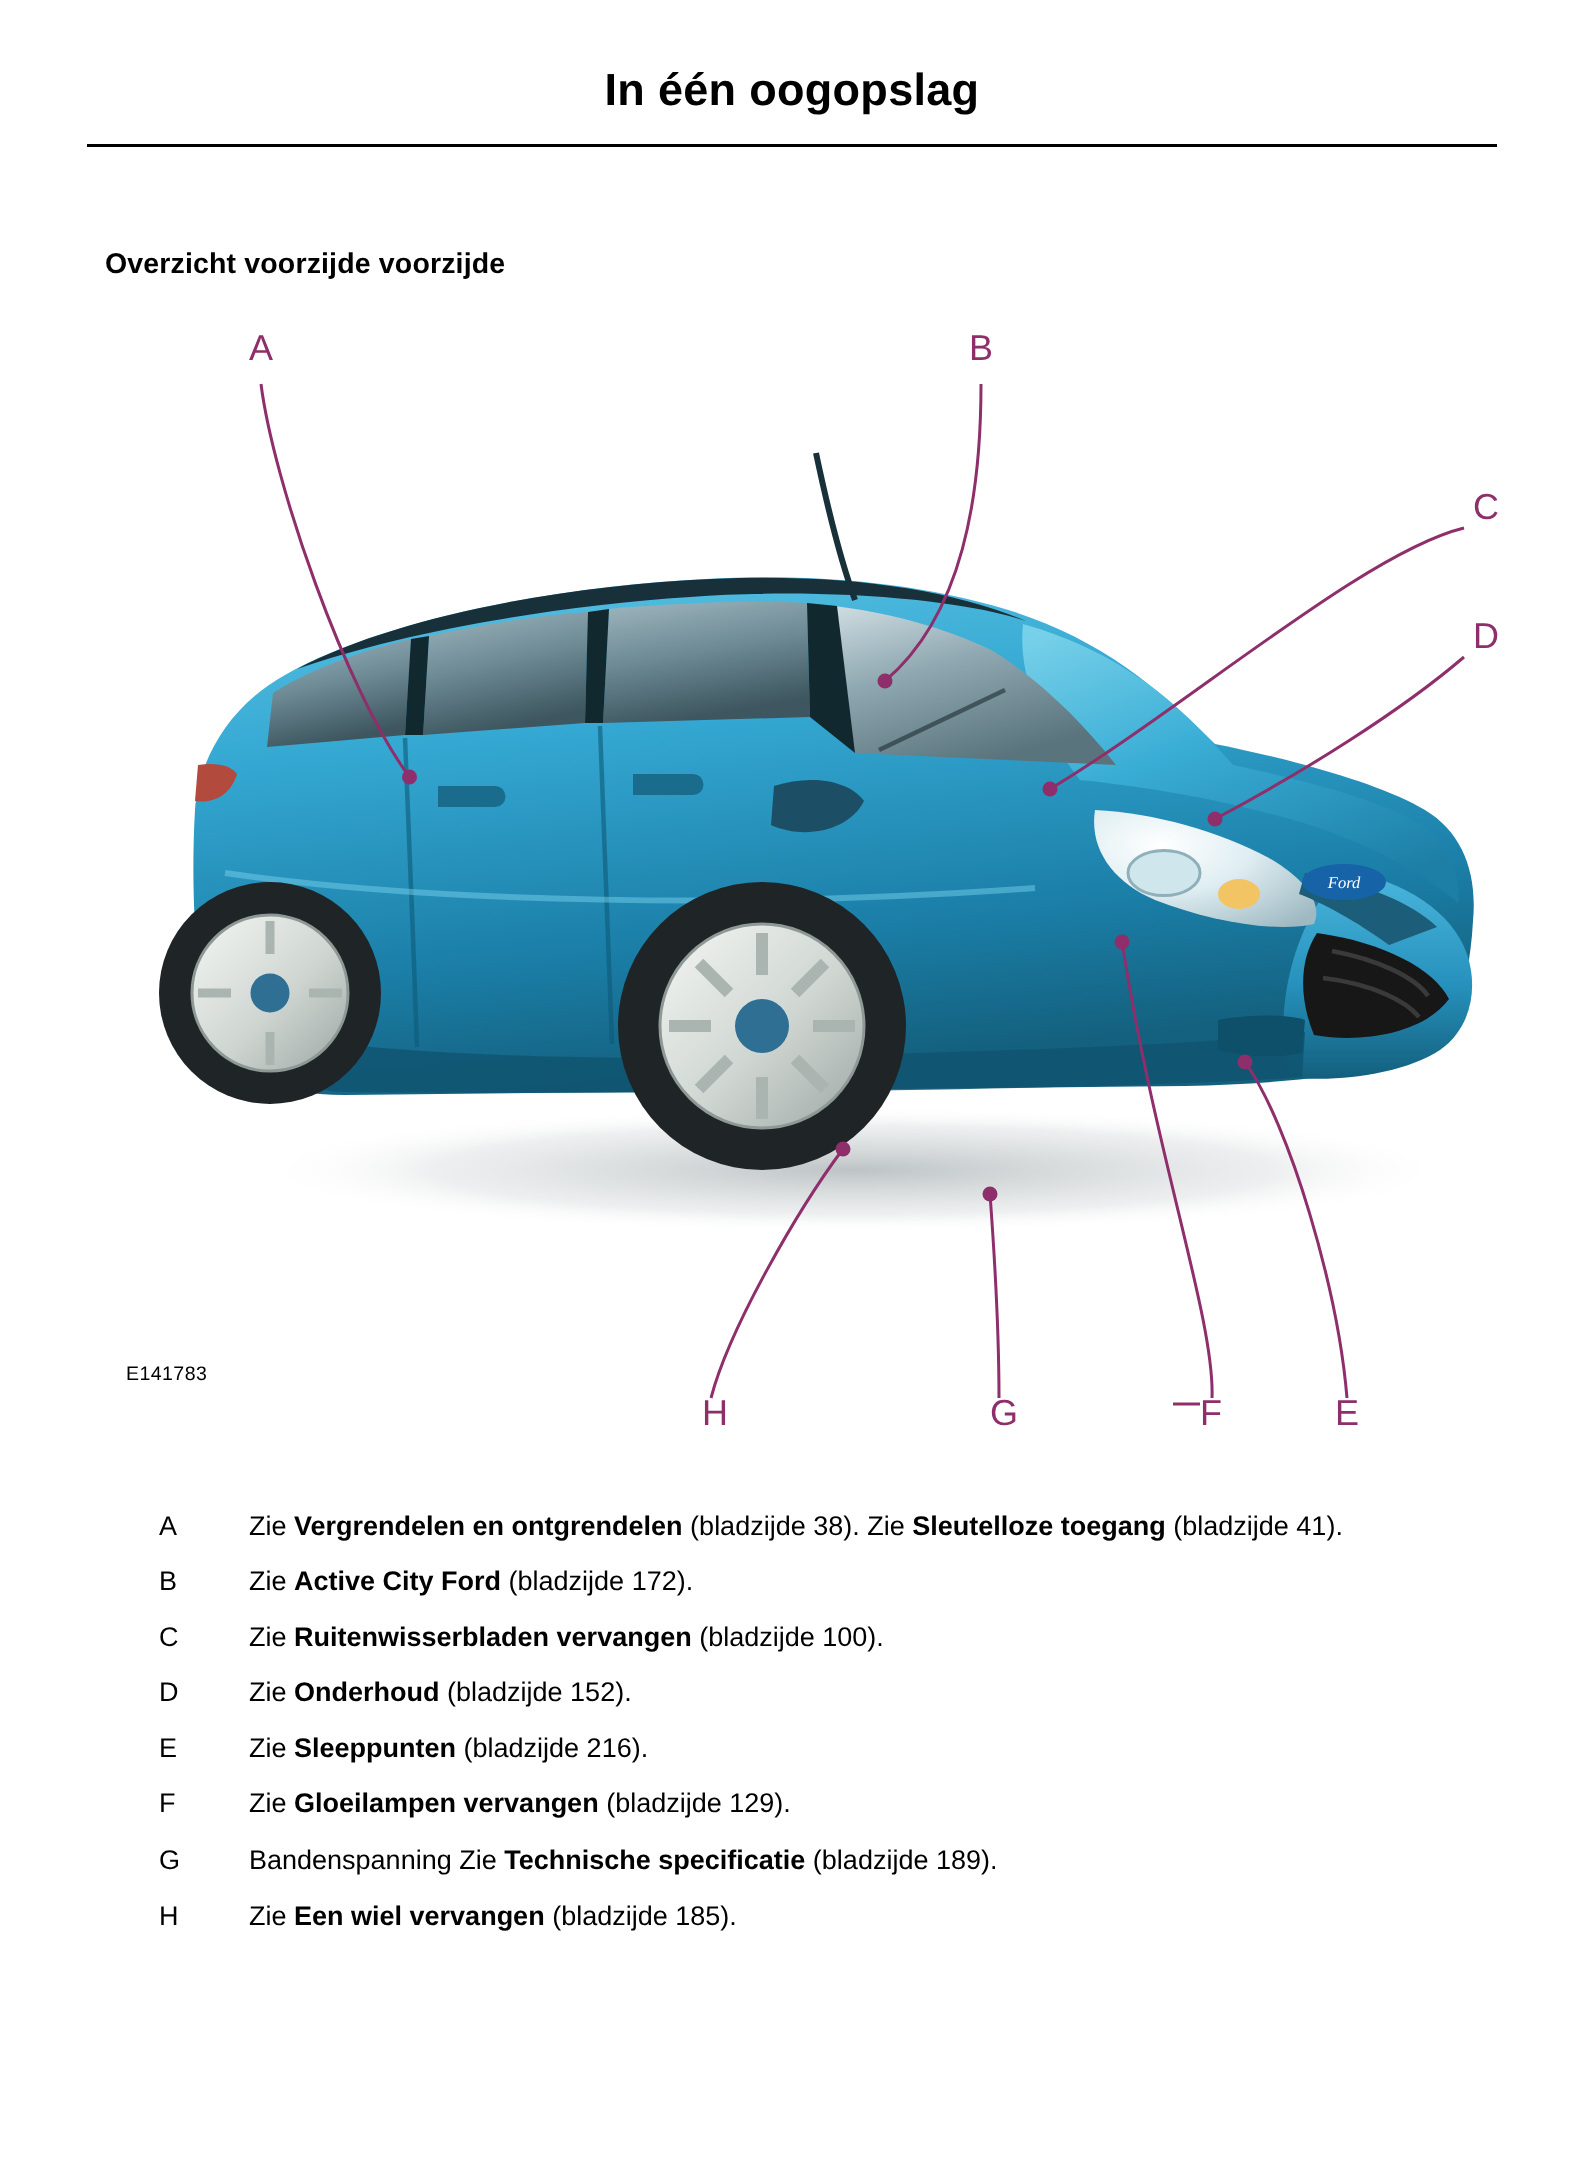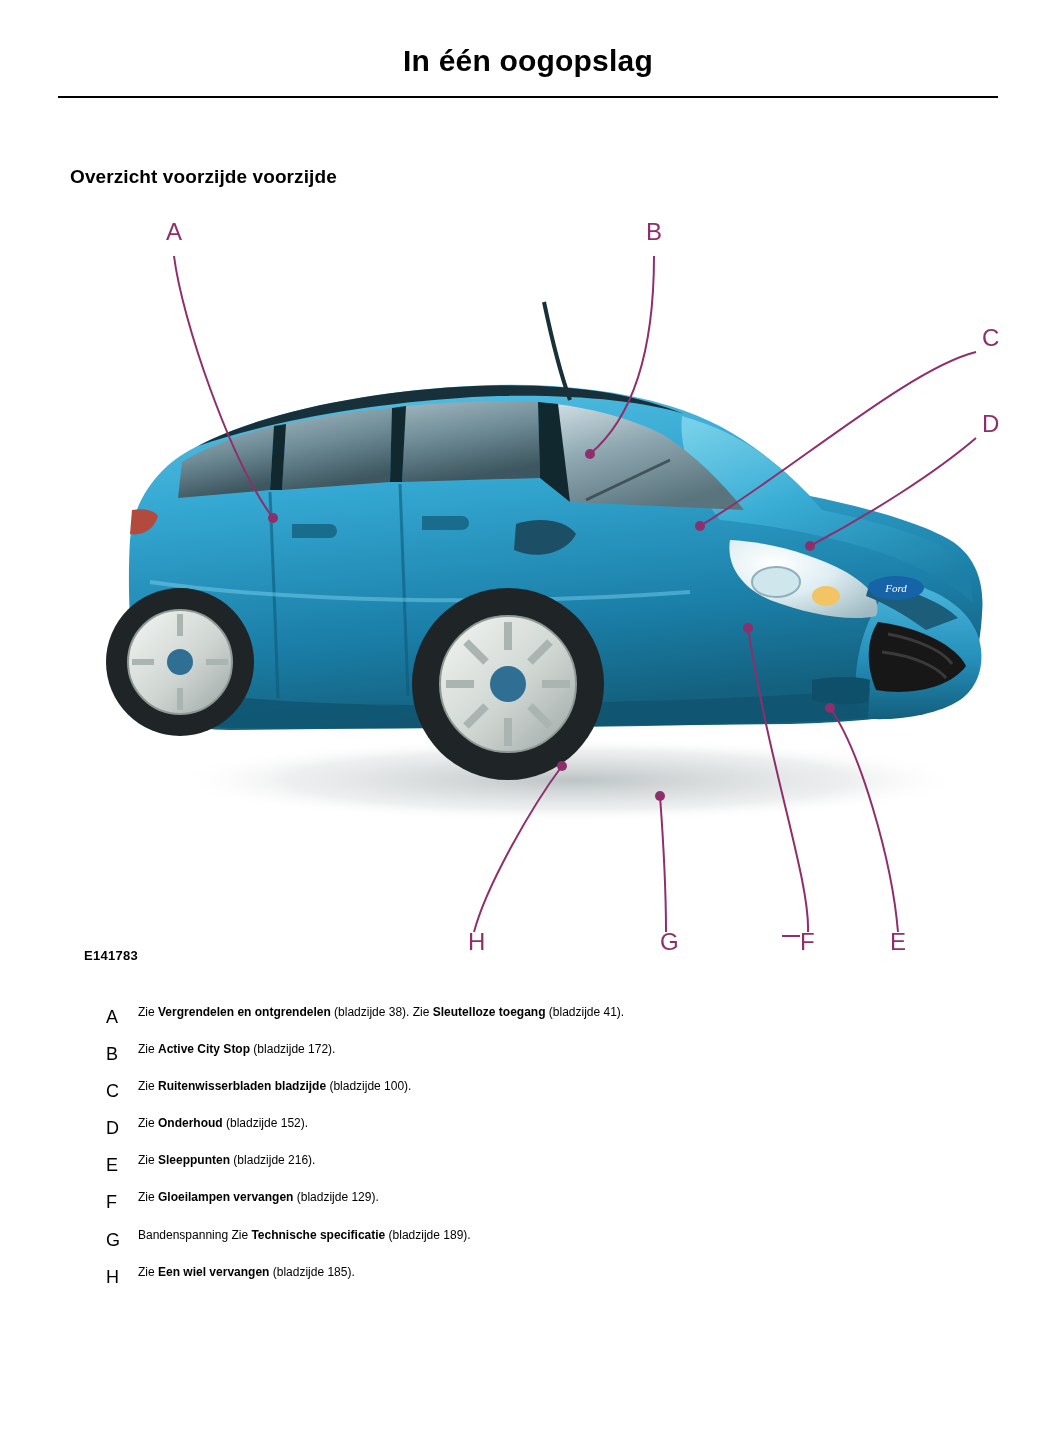--- a/index.html
+++ b/index.html
@@ -59,23 +59,23 @@
     top: 210px;
     width: 930px;
     height: 760px;
   }
   .figure svg {
     display: block;
   }
   .fig-code {
     position: absolute;
     left: 84px;
-    top: 948px;
+    top: 908px;
     font-size: 13px;
-    font-weight: bold;
+    font-weight: normal;
     letter-spacing: 0.3px;
   }
   
   .legend {
     position: absolute;
     left: 70px;
     top: 1004px;
     width: 950px;
   }
   .legend-row {
@@ -86,22 +86,23 @@
   .legend-key {
     width: 68px;
     flex: 0 0 68px;
     font-size: 18px;
     line-height: 1.45;
     padding-left: 36px;
     box-sizing: border-box;
   }
   .legend-text {
     flex: 1 1 auto;
-    font-size: 12px;
+    font-size: 18px;
     line-height: 1.45;
+    margin-left: 28px;
   }
   .legend-text b {
     font-weight: bold;
   }
   
   .page-number {
     position: absolute;
     left: 0;
     top: 1378px;
     width: 1055px;
@@ -299,25 +300,25 @@
 
   <div class="fig-code">E141783</div>
 
   <div class="legend">
     <div class="legend-row">
       <div class="legend-key">A</div>
       <div class="legend-text"><span>Zie </span><b>Vergrendelen en ontgrendelen</b><span> (bladzijde 38).  Zie </span><b>Sleutelloze toegang</b><span> (bladzijde 41).</span></div>
     </div>
     <div class="legend-row">
       <div class="legend-key">B</div>
-      <div class="legend-text"><span>Zie </span><b>Active City Stop</b><span> (bladzijde 172).</span></div>
+      <div class="legend-text"><span>Zie </span><b>Active City Ford</b><span> (bladzijde 172).</span></div>
     </div>
     <div class="legend-row">
       <div class="legend-key">C</div>
-      <div class="legend-text"><span>Zie </span><b>Ruitenwisserbladen bladzijde</b><span> (bladzijde 100).</span></div>
+      <div class="legend-text"><span>Zie </span><b>Ruitenwisserbladen vervangen</b><span> (bladzijde 100).</span></div>
     </div>
     <div class="legend-row">
       <div class="legend-key">D</div>
       <div class="legend-text"><span>Zie </span><b>Onderhoud</b><span> (bladzijde 152).</span></div>
     </div>
     <div class="legend-row">
       <div class="legend-key">E</div>
       <div class="legend-text"><span>Zie </span><b>Sleeppunten</b><span> (bladzijde 216).</span></div>
     </div>
     <div class="legend-row">

